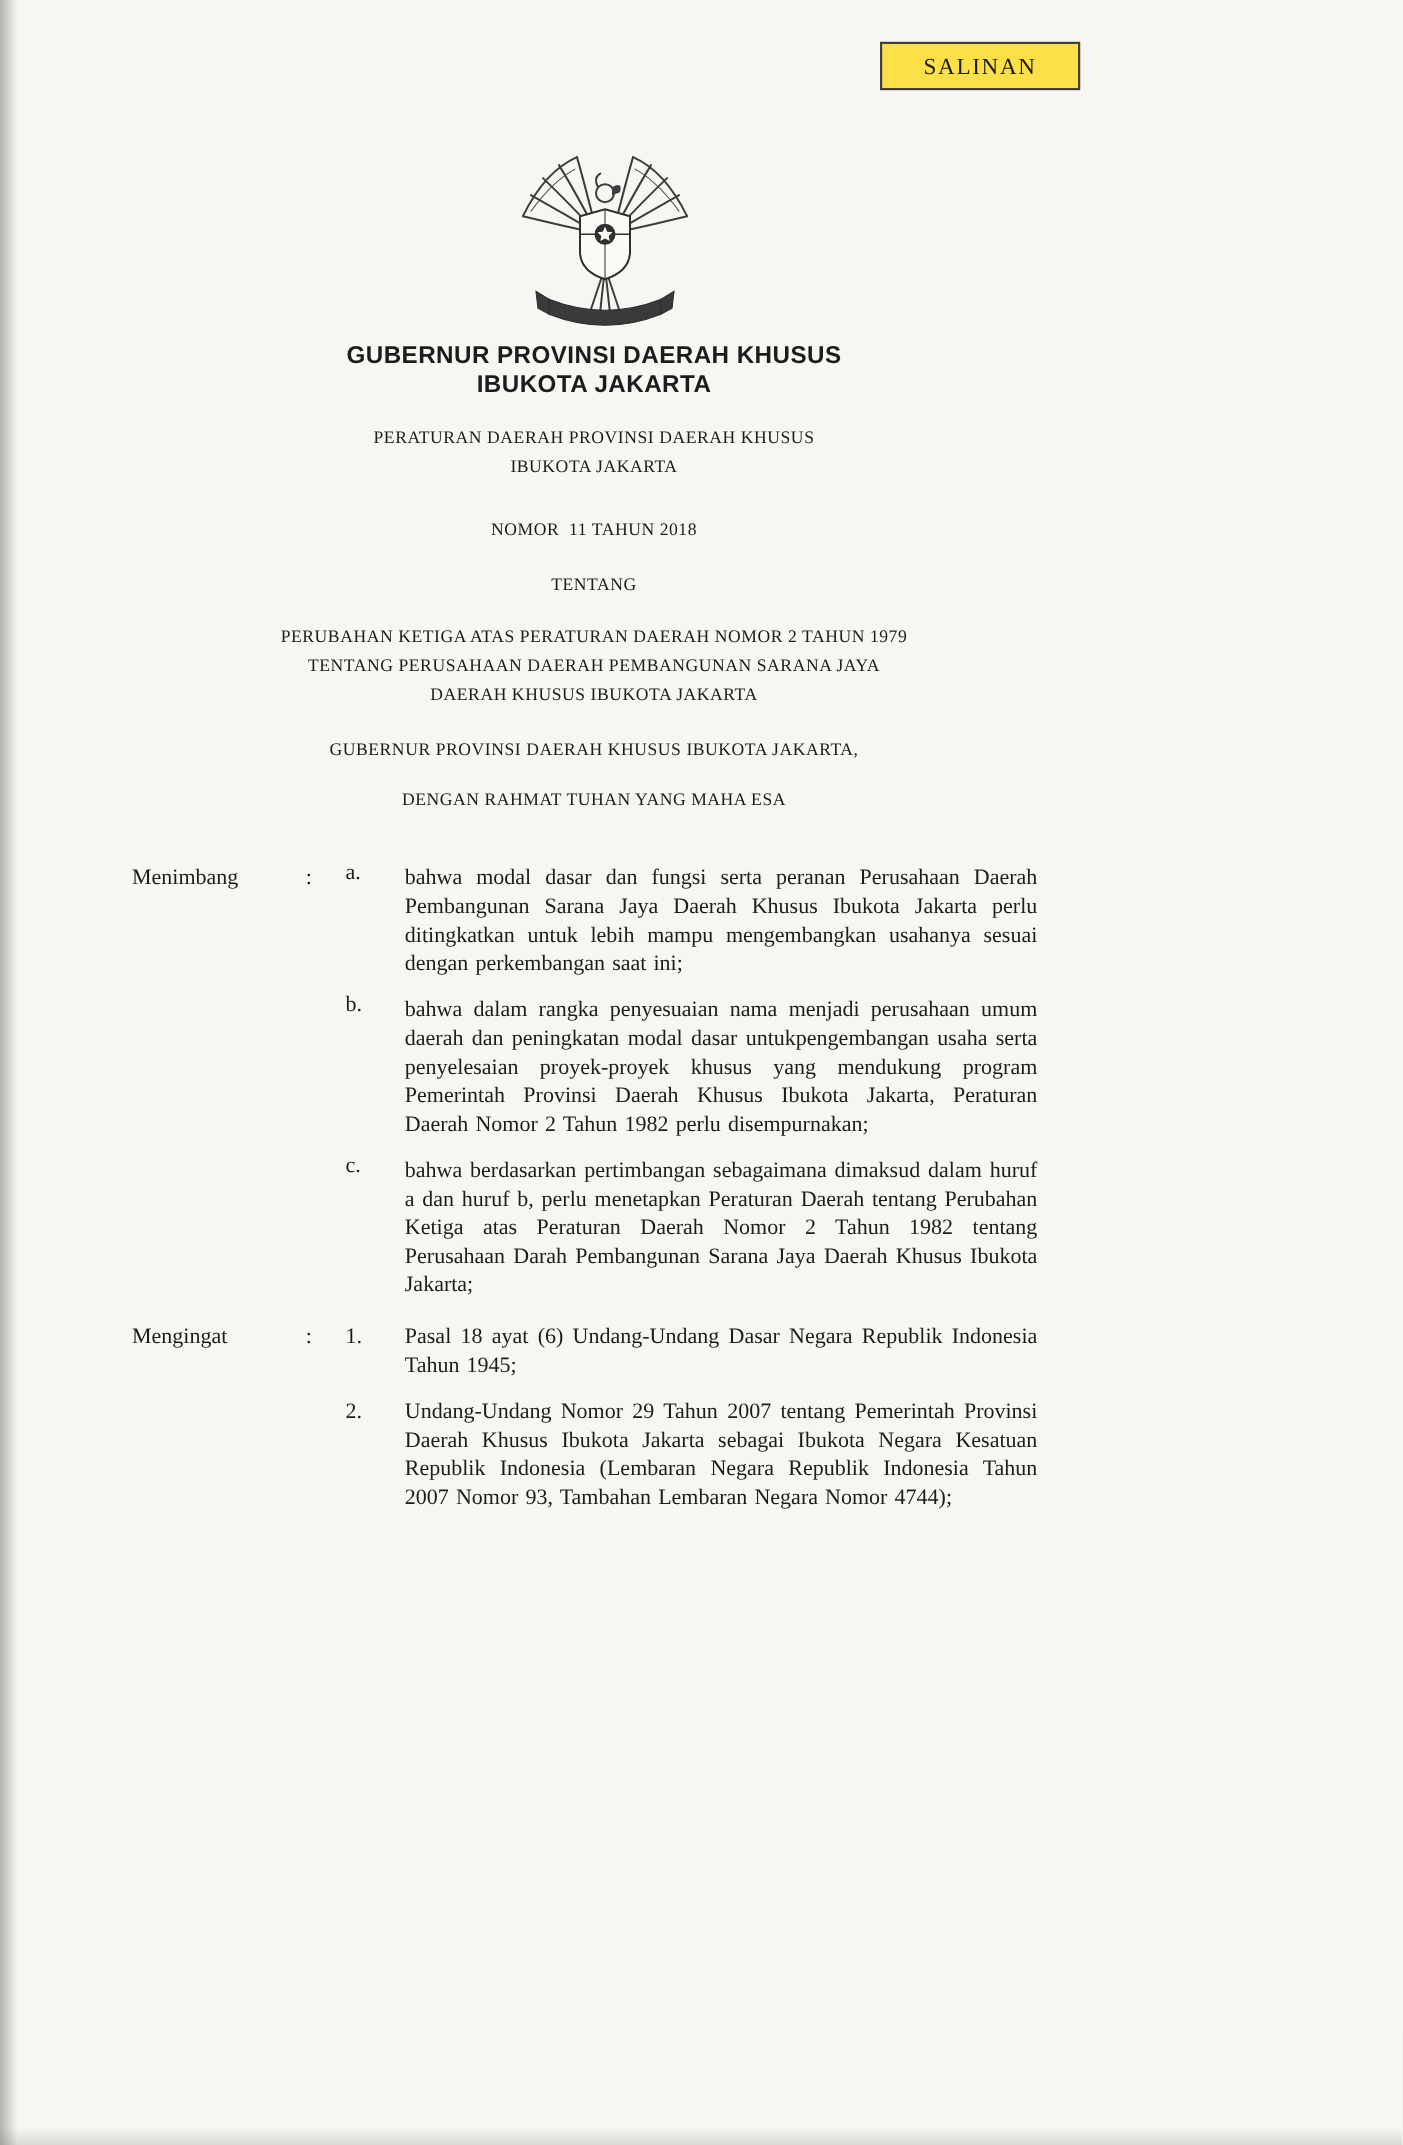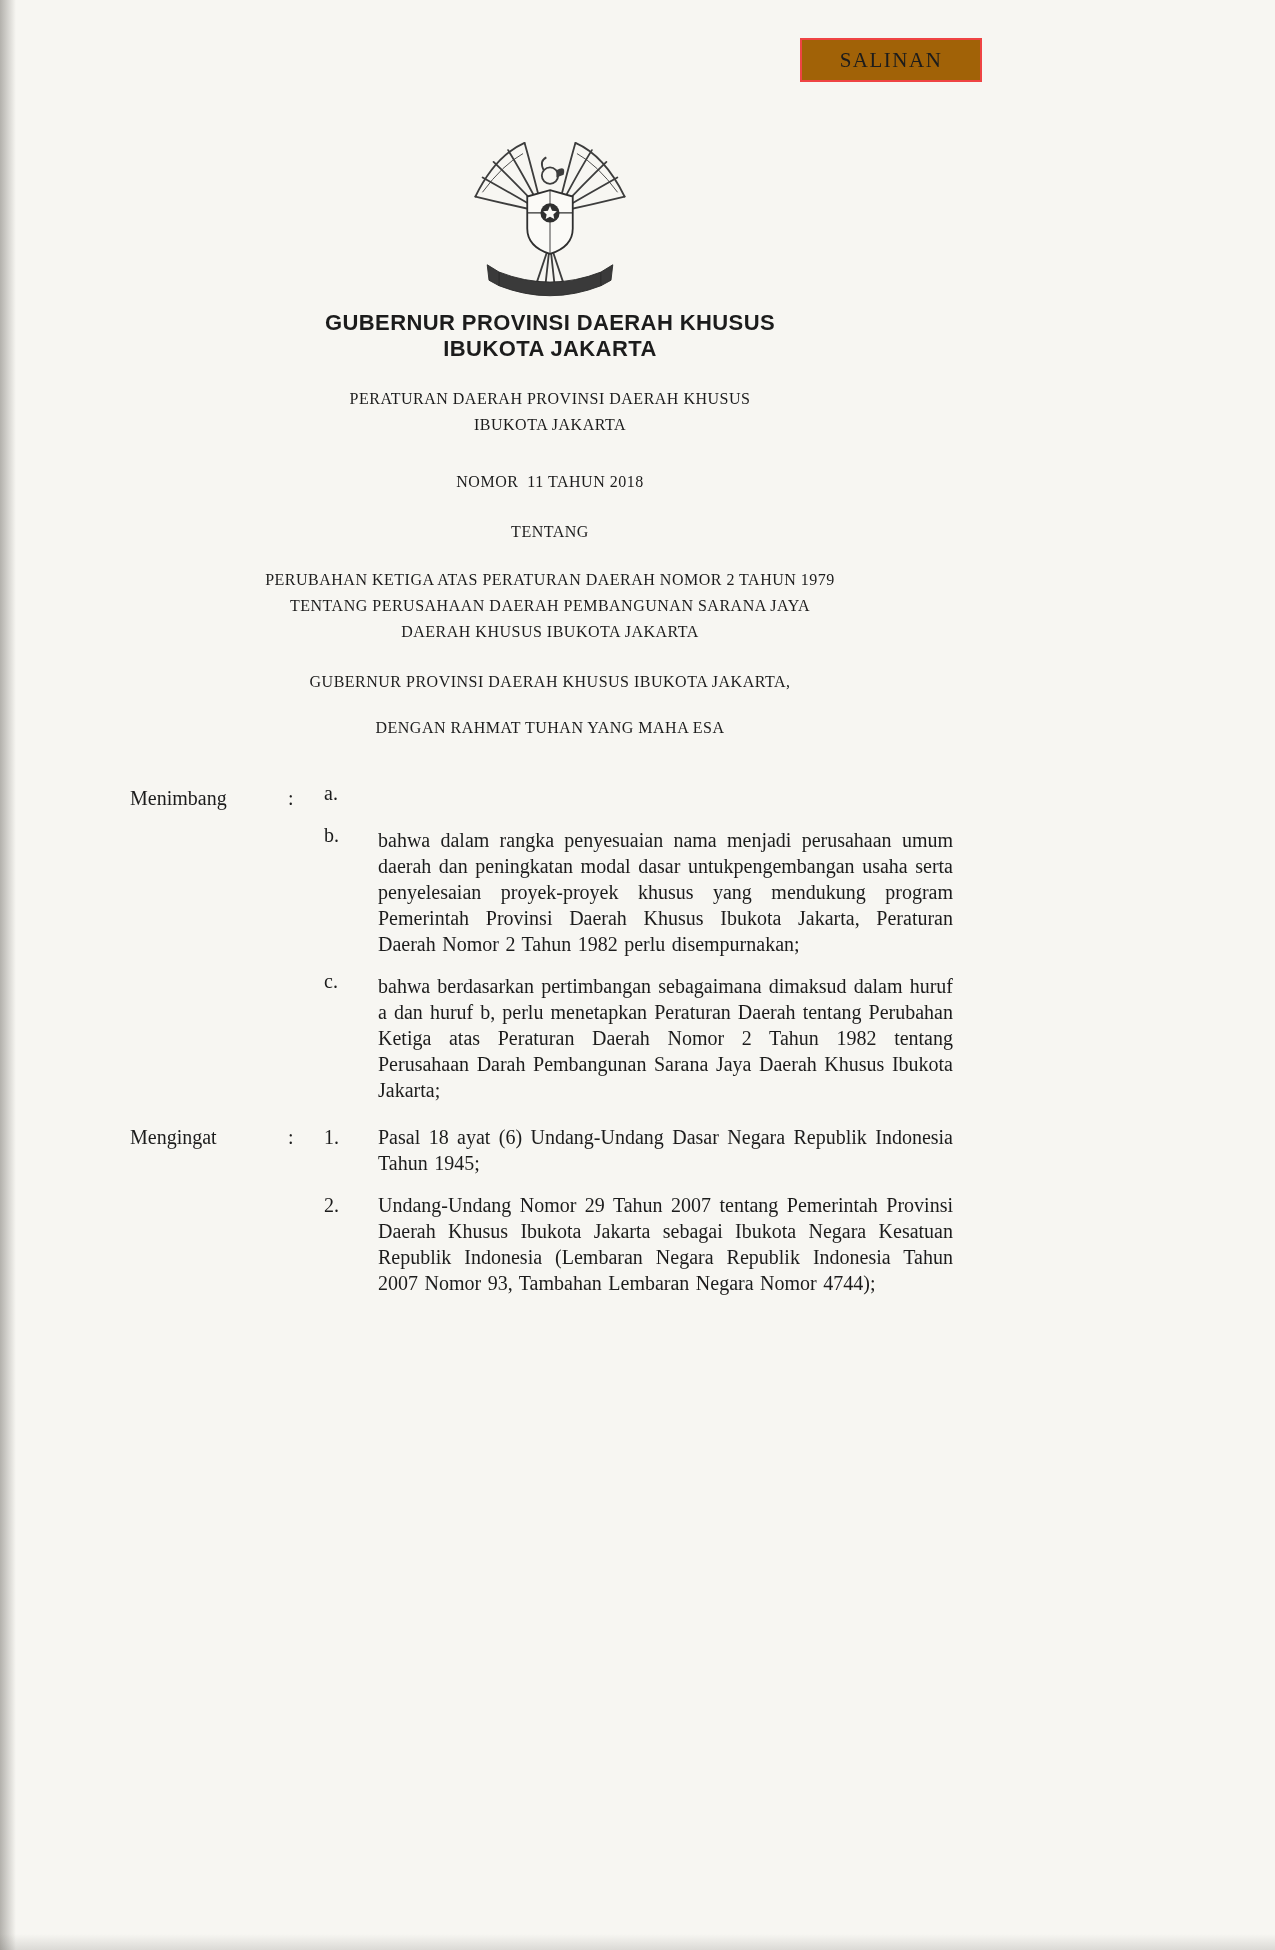--- a/index.html
+++ b/index.html
@@ -22,34 +22,34 @@
   }
   .page::after {
     content:""; position:absolute; left:0; right:0; bottom:0; height:16px;
     background:linear-gradient(0deg,rgba(90,88,84,0.18),rgba(247,246,242,0));
     pointer-events:none;
   }
 
   .stamp-box {
     position:absolute; top:38px; left:800px;
     width:182px; height:44px;
-    border:2px solid #ef4444;
+    border:2px solid #404040;
     display:flex; align-items:center; justify-content:center;
     font-size:21px; letter-spacing:1.5px;
-    background:#a16207;
+    background:#fde047;
   }
 
   .emblem-wrap {
     position:absolute; top:126px; left:468px;
     width:164px; height:172px;
     display:flex; align-items:center; justify-content:center;
   }
 
   .content {
-    position:absolute; left:130px; top:310px; width:840px;
+    position:absolute; left:120px; top:310px; width:840px;
   }
   .center { text-align:center; }
   .sans-bold {
     font-family:"Liberation Sans", sans-serif;
     font-weight:bold;
     font-size:22px; line-height:26px; letter-spacing:0.4px;
   }
   .serif-caps {
     font-size:16px; line-height:26px; letter-spacing:0.5px;
   }
@@ -160,20 +160,21 @@
 
     <div class="center serif-caps mt-auth">GUBERNUR PROVINSI DAERAH KHUSUS IBUKOTA JAKARTA,</div>
 
     <div class="center serif-caps mt-invoc">DENGAN RAHMAT TUHAN YANG MAHA ESA</div>
 
     <div class="clauses">
       <div class="row">
         <div class="c-label">Menimbang</div>
         <div class="c-colon">:</div>
         <div class="c-marker raised">a.</div>
+        <div class="c-text">bahwa modal dasar dan fungsi serta peranan Perusahaan Daerah Pembangunan Sarana Jaya Daerah Khusus Ibukota Jakarta perlu ditingkatkan untuk lebih mampu mengembangkan usahanya sesuai dengan perkembangan saat ini;</div>
       </div>
       <div class="row">
         <div class="c-label"></div>
         <div class="c-colon"></div>
         <div class="c-marker raised">b.</div>
         <div class="c-text">bahwa dalam rangka penyesuaian nama menjadi perusahaan umum daerah dan peningkatan modal dasar untukpengembangan usaha serta penyelesaian proyek-proyek khusus yang mendukung program Pemerintah Provinsi Daerah Khusus Ibukota Jakarta, Peraturan Daerah Nomor 2 Tahun 1982 perlu disempurnakan;</div>
       </div>
       <div class="row">
         <div class="c-label"></div>
         <div class="c-colon"></div>

